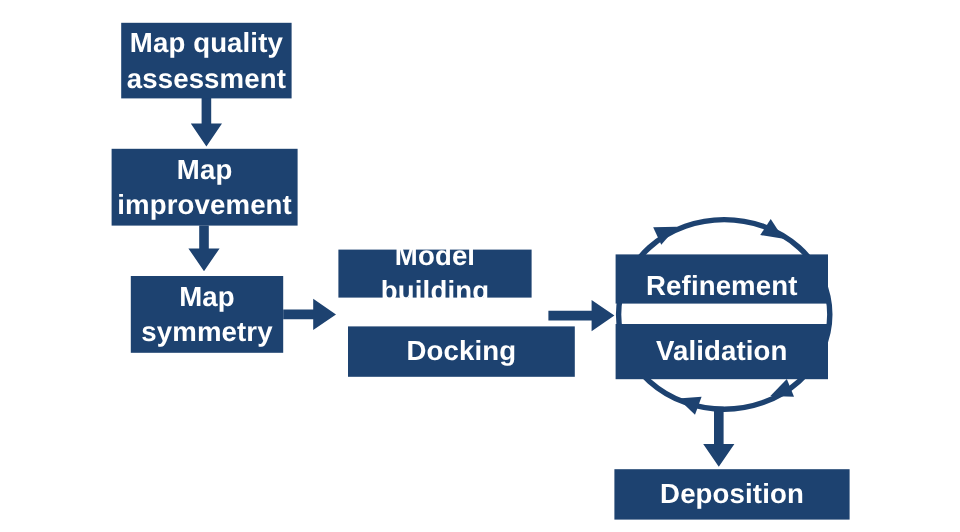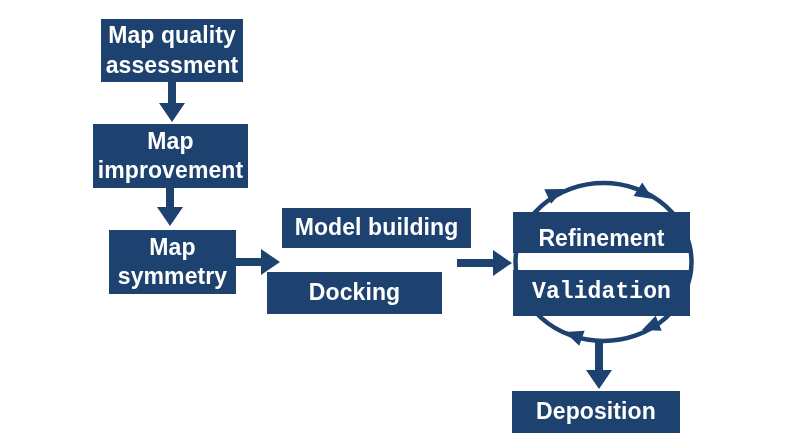--- a/index.html
+++ b/index.html
@@ -51,25 +51,25 @@
     white-space: pre-line;
     font-size: 23px;
     font-weight: 600;
     line-height: 1.28;
     letter-spacing: 0.1px;
   }
   
   .n-map-quality     { left: 101px; top: 19px;  width: 142px; height: 63px; }
   .n-map-improvement { left: 93px;  top: 124px; width: 155px; height: 64px; }
   .n-map-symmetry    { left: 109px; top: 230px; width: 127px; height: 64px; }
-  .n-model-building  { left: 282px; top: 208px; width: 189px; height: 40px; }
-  .n-docking         { left: 267px; top: 272px; width: 175px; height: 42px; justify-content: center; }
+  .n-model-building  { left: 282px; top: 208px; width: 161px; height: 40px; }
+  .n-docking         { left: 290px; top: 272px; width: 189px; height: 42px; justify-content: center; }
   .n-refinement      { left: 513px; top: 212px; width: 177px; height: 41px; align-items: flex-end; }
-  .n-validation      { left: 513px; top: 270px; width: 177px; height: 46px; font-family: Liberation Mono, monospace; }
-  .n-deposition      { left: 512px; top: 391px; width: 168px; height: 42px; }
+  .n-validation      { left: 513px; top: 270px; width: 177px; height: 46px; }
+  .n-deposition      { left: 512px; top: 391px; width: 196px; height: 42px; }
 </style>
 </head>
 <body>
 
 <div class="canvas">
 
   <svg class="connector-layer" viewBox="0 0 800 443" xmlns="http://www.w3.org/2000/svg">
 
     <ellipse class="cycle-ring" cx="603.5" cy="262" rx="88" ry="79"></ellipse>
     <path class="cycle-head" d="M0 0 L-18 -8 L-18 8 Z" transform="translate(564 189) rotate(-25)"></path>

